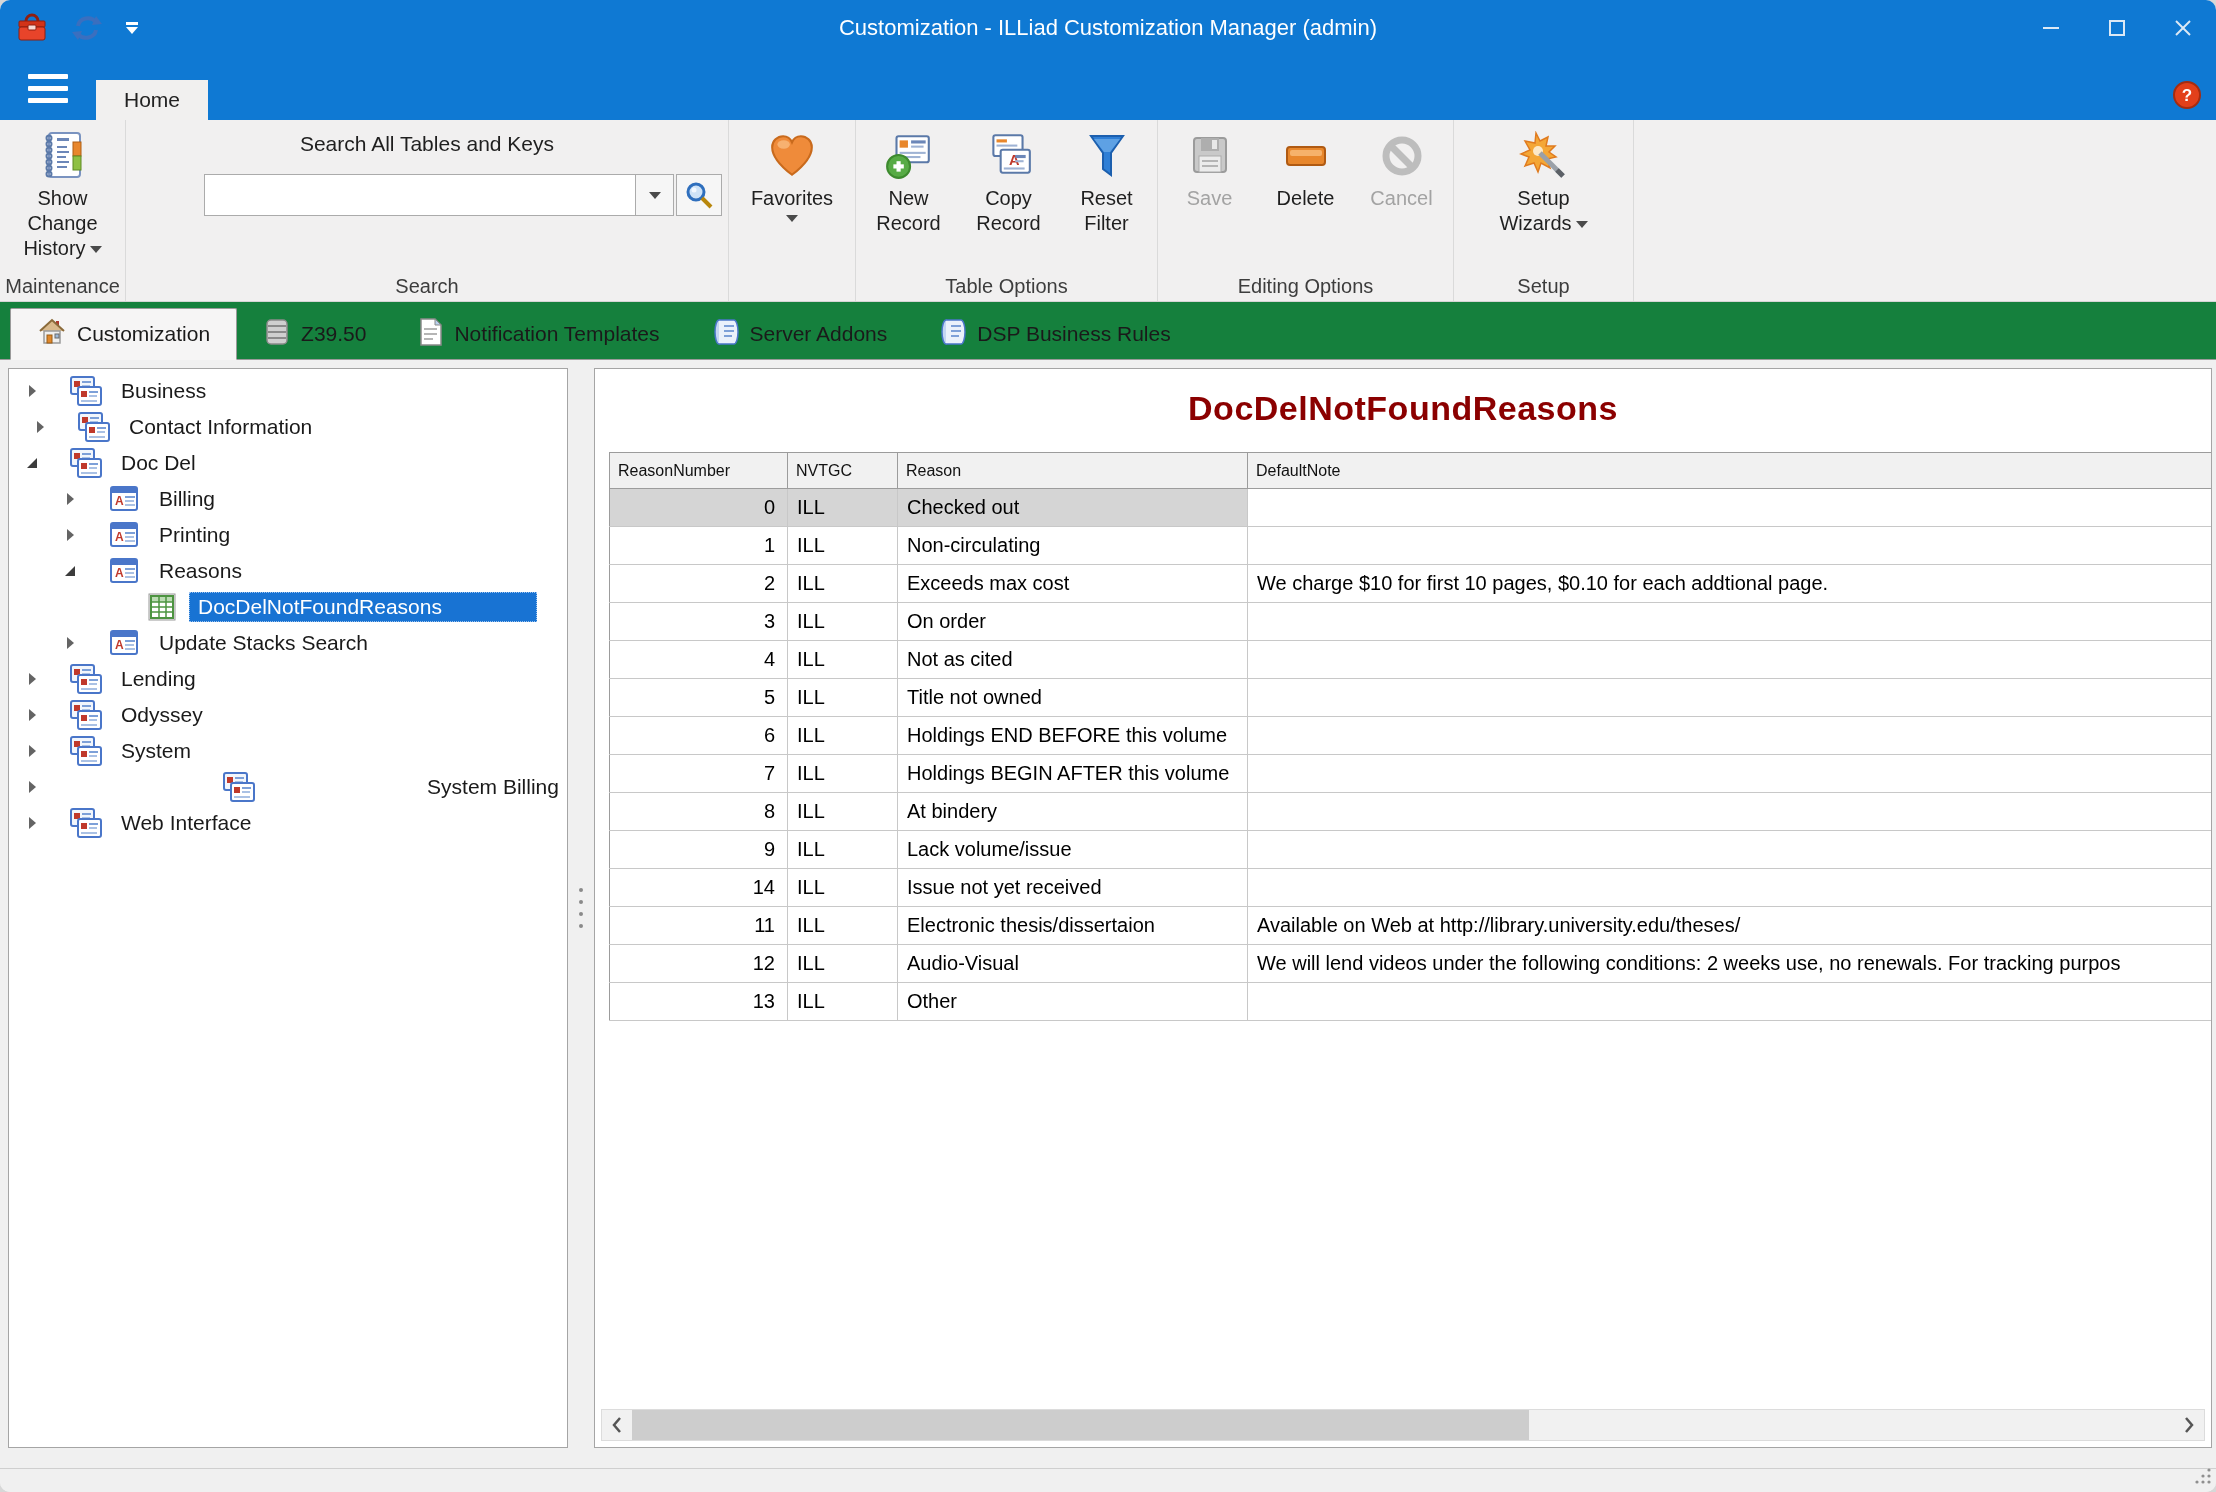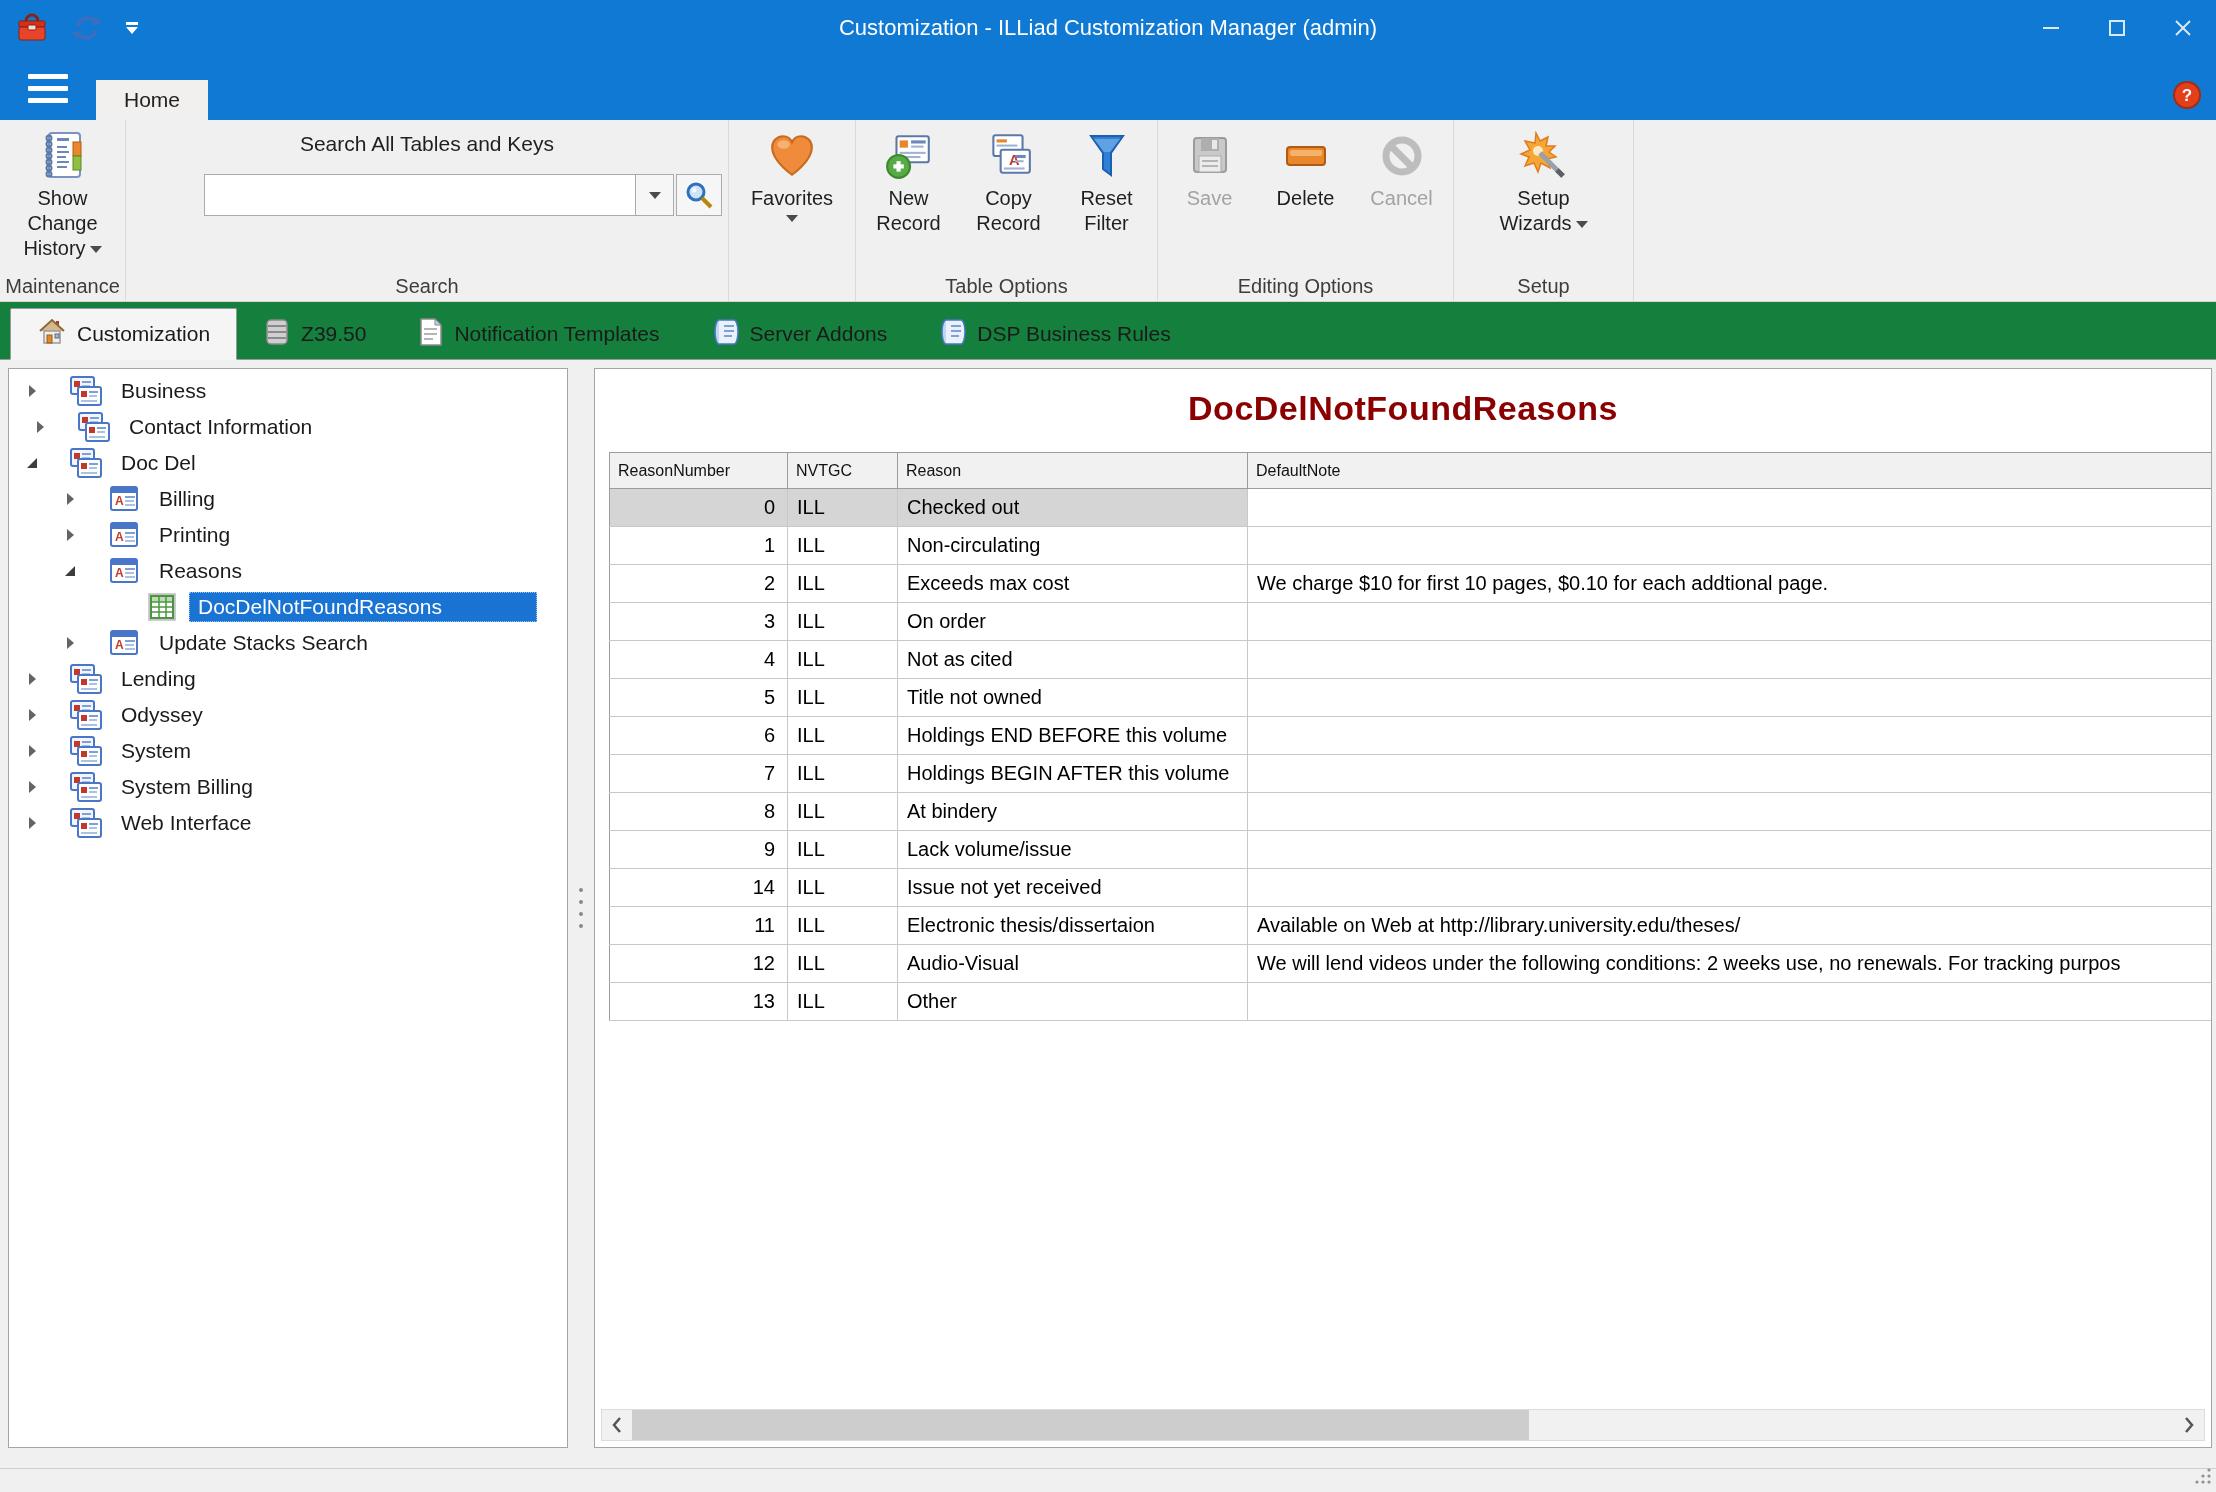--- a/index.html
+++ b/index.html
@@ -1,19 +1,19 @@
 <!DOCTYPE html>
 <html><head>
 <meta charset="utf-8">
 <style>
   html,body{margin:0;padding:0;background:#d7d7d7;}
   *{box-sizing:border-box;}
   .window{width:2216px;height:1492px;position:relative;background:#f0f0f0;
     font-family:"Liberation Sans","DejaVu Sans",sans-serif;color:#1a1a1a;overflow:hidden;
-    display:flex;flex-direction:column;}
+    display:flex;flex-direction:column;border-radius:10px;}
   
   .titlebar{height:56px;background:#0f79d3;display:flex;align-items:center;position:relative;flex:none;}
   .qa-icons{display:flex;align-items:center;gap:22px;padding-left:16px;}
   .qa-btn{display:flex;align-items:center;justify-content:center;cursor:default;}
   .title-text{position:absolute;left:0;right:0;text-align:center;color:#ffffff;font-size:22px;}
   .win-controls{margin-left:auto;display:flex;height:56px;}
   .win-btn{width:66px;height:56px;display:flex;align-items:center;justify-content:center;}
   
   .tabrow{height:64px;background:#0f79d3;display:flex;align-items:flex-end;position:relative;flex:none;}
   .hamburger{width:96px;height:64px;display:flex;align-items:center;justify-content:center;flex-direction:column;gap:7px;}
@@ -576,21 +576,21 @@
                 <rect x="13" y="10" width="8" height="2" fill="#aac1e4"></rect>
                 <rect x="9" y="12" width="23" height="18" rx="2" fill="#ffffff" stroke="#4a76c9" stroke-width="2"></rect>
                 <rect x="12" y="16" width="6" height="6" fill="#c0392b"></rect>
                 <rect x="20" y="16" width="9" height="2" fill="#7da0d8"></rect>
                 <rect x="20" y="20" width="8" height="2" fill="#aac1e4"></rect>
                 <rect x="12" y="25" width="16" height="2" fill="#aac1e4"></rect>
               </svg>
             </span>
             <span class="tlabel">System</span>
           </div>
-          <div class="tree-item" style="padding-left: 12px;">
+          <div class="tree-item" style="padding-left: 12px; justify-content: space-between;">
             <span class="twisty">
               <svg width="16" height="16" viewBox="0 0 16 16">
                 <polygon points="5,2 12,8 5,14" fill="#646464"></polygon>
               </svg>
             </span>
             <span class="ticon">
               <svg width="34" height="32" viewBox="0 0 34 32">
                 <rect x="2" y="2" width="23" height="17" rx="2" fill="#f2f6fc" stroke="#4a76c9" stroke-width="2"></rect>
                 <rect x="5" y="6" width="6" height="6" fill="#c0392b"></rect>
                 <rect x="13" y="6" width="9" height="2" fill="#7da0d8"></rect>

